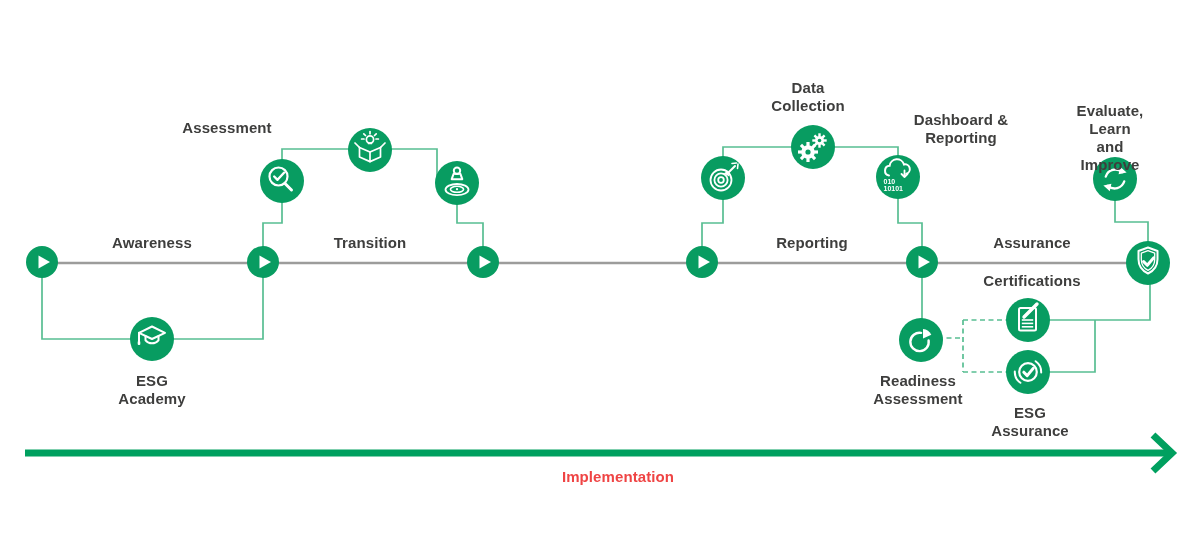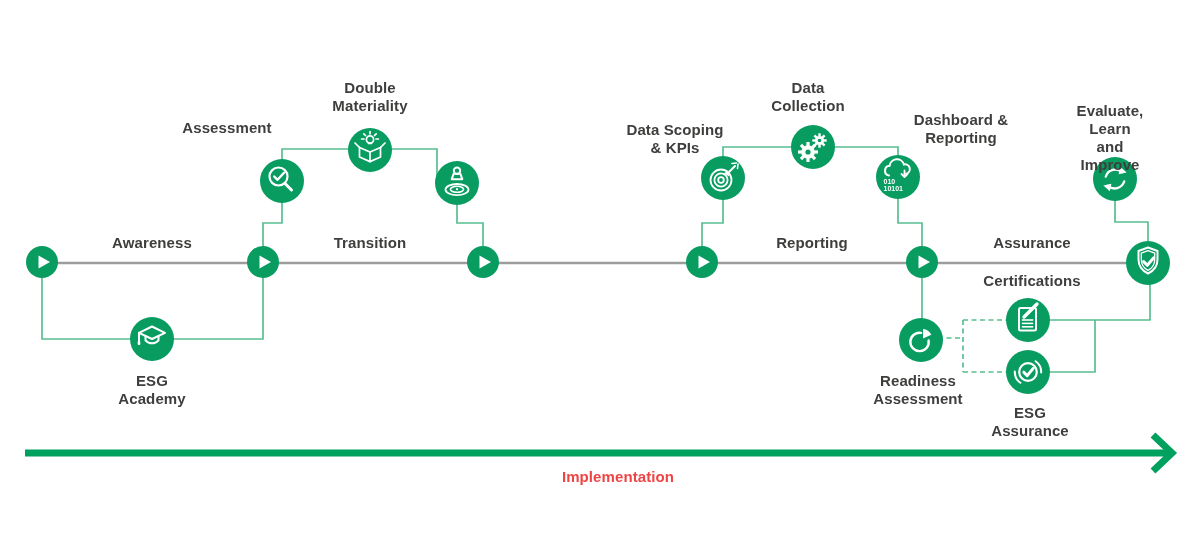--- a/index.html
+++ b/index.html
@@ -234,24 +234,20 @@
       <path d="M17.6,20.6 l3.7,3.7 l6.3,-7.4" stroke="#fff" stroke-width="3" fill="none" stroke-linecap="round" stroke-linejoin="round"></path>
     </svg>
   </div>
 
   <div class="lbl" style="left:152px;top:234px;">Awareness</div>
   <div class="lbl" style="left:370px;top:234px;">Transition</div>
   <div class="lbl" style="left:812px;top:234px;">Reporting</div>
   <div class="lbl" style="left:1032px;top:234px;">Assurance</div>
 
   <div class="lbl" style="left:227px;top:119px;">Assessment</div>
-  <div class="lbl" style="left:370px;top:79px;">Double
-Materiality</div>
-  <div class="lbl" style="left:675px;top:121px;">Data Scoping
-&amp; KPIs</div>
   <div class="lbl" style="left:808px;top:79px;">Data
 Collection</div>
   <div class="lbl" style="left:953px;top:111px;margin-left:8px;">Dashboard &amp;
 Reporting</div>
   <div class="lbl" style="left:1110px;top:102px;">Evaluate, Learn
 and Improve</div>
 
   <div class="lbl" style="left:152px;top:372px;">ESG
 Academy</div>
   <div class="lbl" style="left:918px;top:372px;">Readiness

